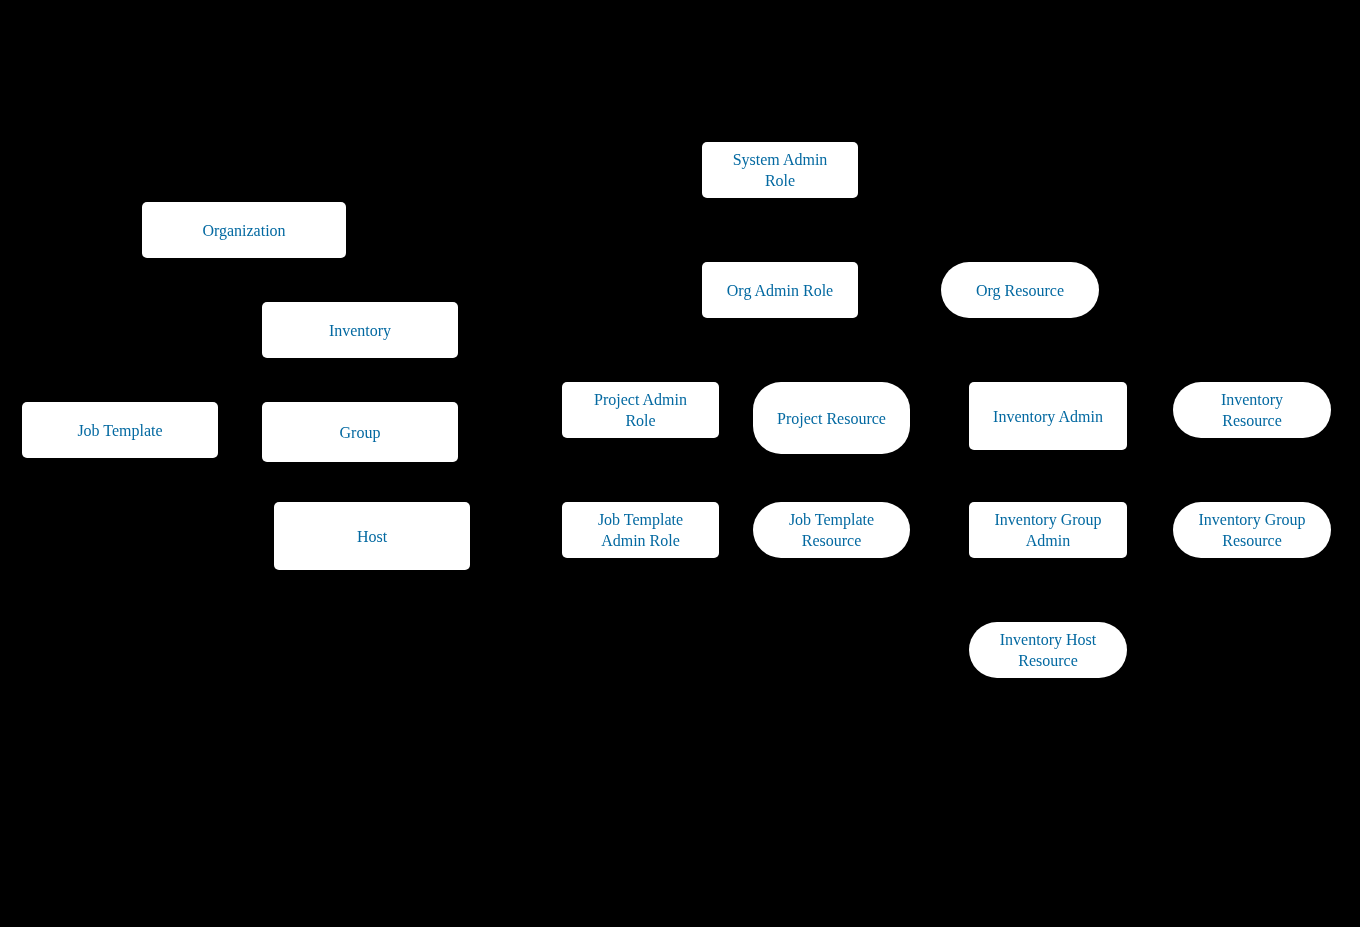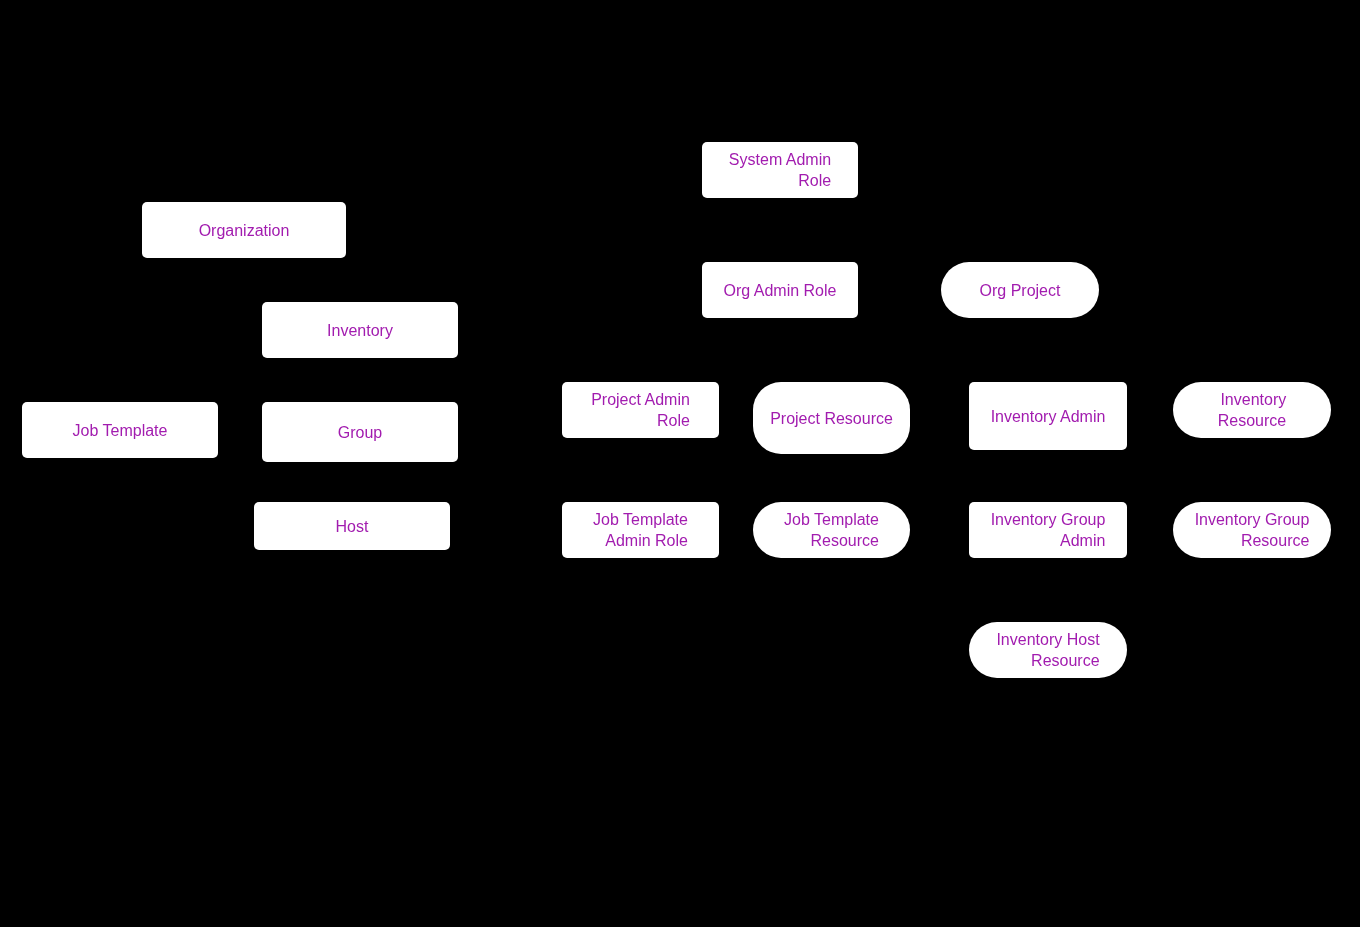--- a/index.html
+++ b/index.html
@@ -11,26 +11,27 @@
     position: relative;
     width: 1360px;
     height: 927px;
     background: #000000;
     overflow: hidden;
     font-family: "Liberation Sans", sans-serif;
   }
   .node {
     position: absolute;
     background: #ffffff;
-    color: #a21caf;
+    color: #0369a1;
     display: flex;
     align-items: center;
     justify-content: center;
-    text-align: right;
+    text-align: center;
     box-sizing: border-box;
+    font-family: Liberation Serif, serif;
   }
   .node .label {
     font-size: 16px;
     line-height: 21px;
     white-space: pre-line;
     padding: 0 6px;
   }
   .rect { border-radius: 5px; }
   .pill { border-radius: 28px; }
 </style>
@@ -44,33 +45,33 @@
   </div>
   <div class="node rect" style="left:262px; top:302px; width:196px; height:56px">
     <span class="label">Inventory</span>
   </div>
   <div class="node rect" style="left:22px; top:402px; width:196px; height:56px">
     <span class="label">Job Template</span>
   </div>
   <div class="node rect" style="left:262px; top:402px; width:196px; height:60px">
     <span class="label">Group</span>
   </div>
-  <div class="node rect" style="left:254px; top:502px; width:196px; height:48px">
+  <div class="node rect" style="left:274px; top:502px; width:196px; height:68px">
     <span class="label">Host</span>
   </div>
 
   <div class="node rect" style="left:702px; top:142px; width:156px; height:56px">
     <span class="label">System Admin
 Role</span>
   </div>
   <div class="node rect" style="left:702px; top:262px; width:156px; height:56px">
     <span class="label">Org Admin Role</span>
   </div>
   <div class="node pill" style="left:941px; top:262px; width:158px; height:56px">
-    <span class="label">Org Project</span>
+    <span class="label">Org Resource</span>
   </div>
 
   <div class="node rect" style="left:562px; top:382px; width:157px; height:56px">
     <span class="label">Project Admin
 Role</span>
   </div>
   <div class="node pill" style="left:753px; top:382px; width:157px; height:72px">
     <span class="label">Project Resource</span>
   </div>
   <div class="node rect" style="left:969px; top:382px; width:158px; height:68px">

